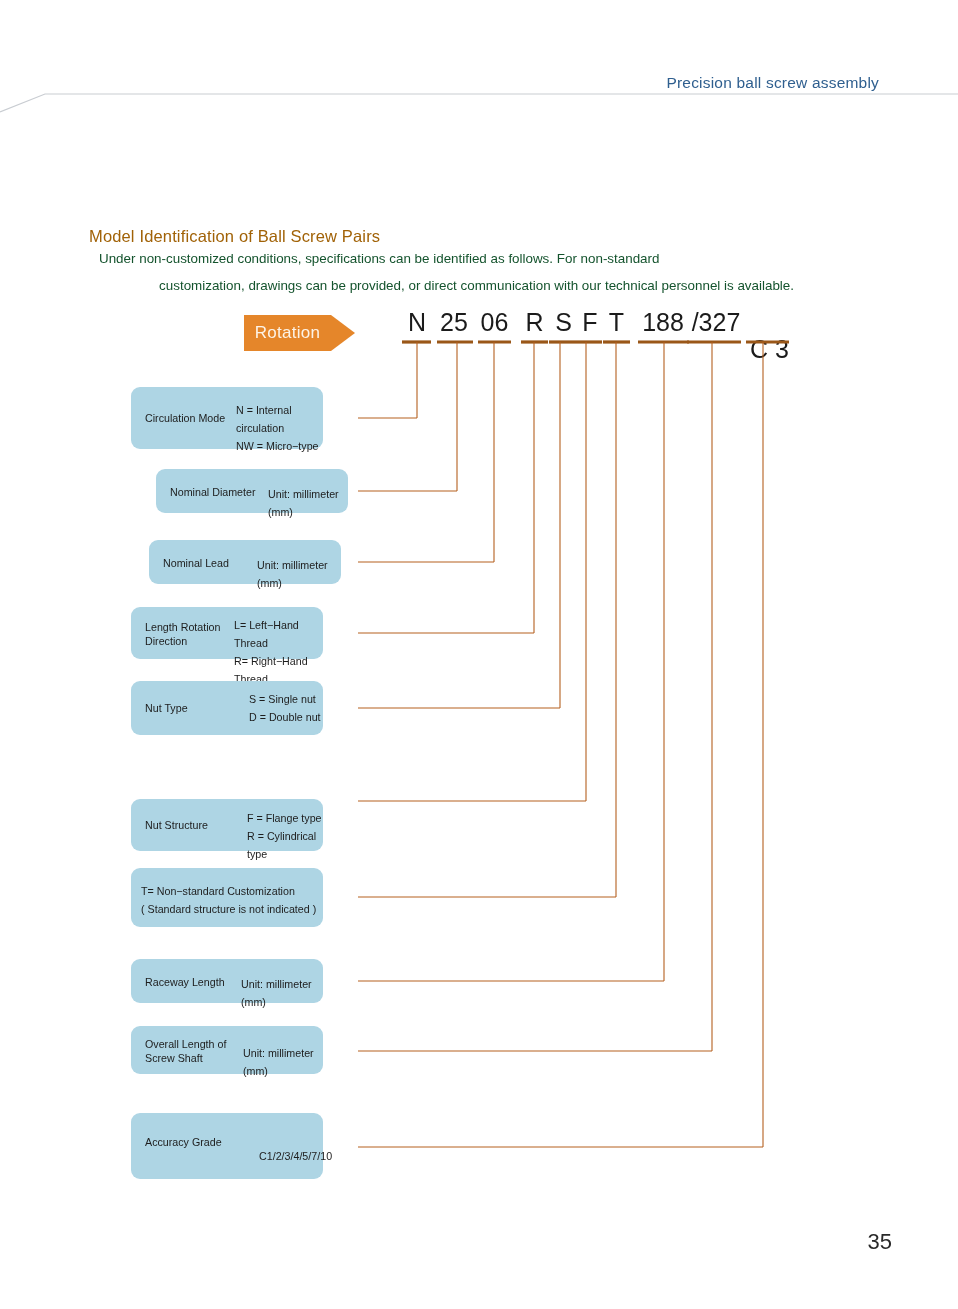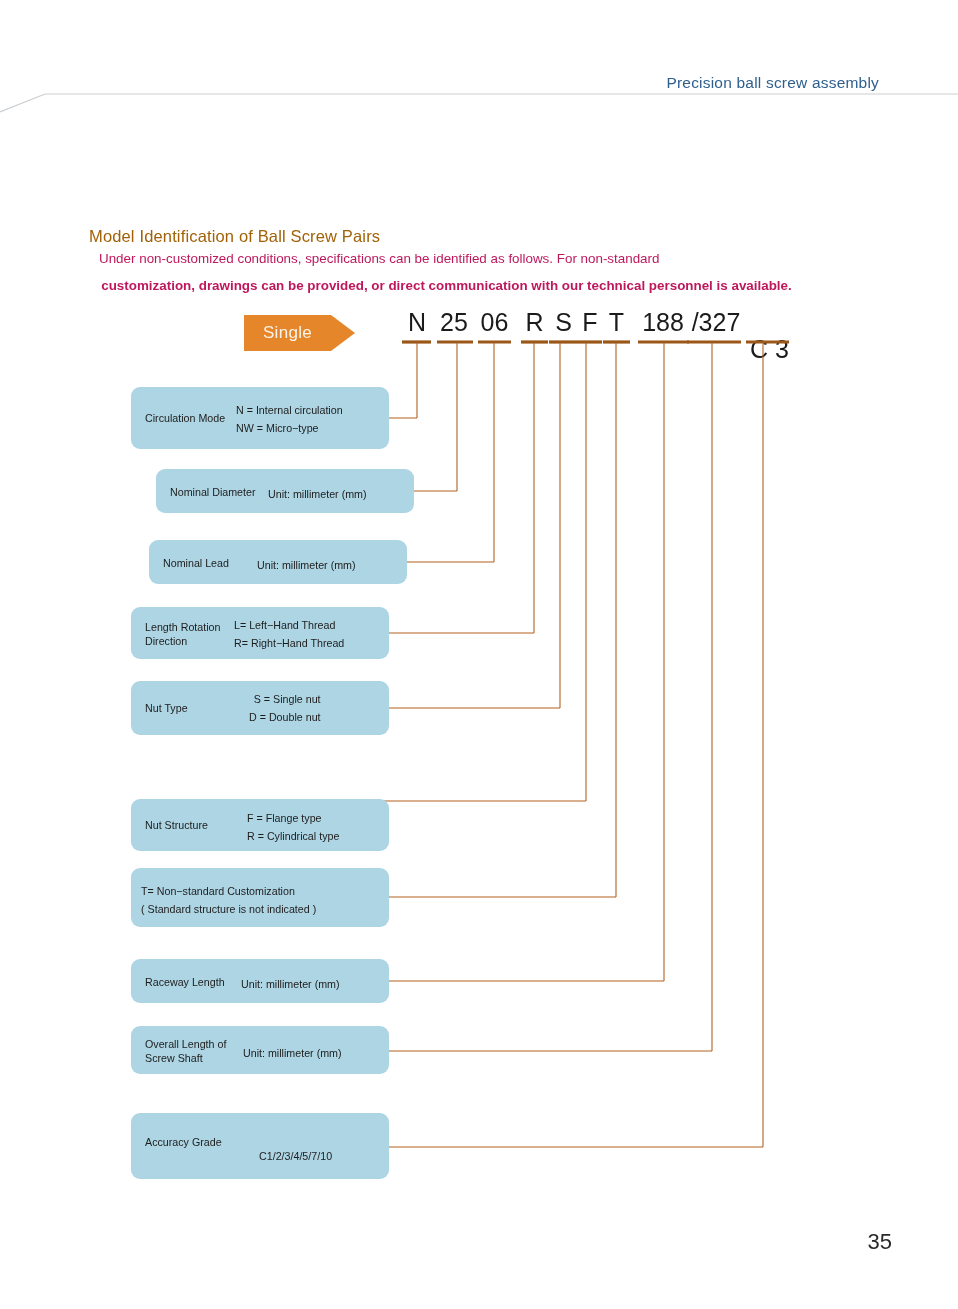--- a/index.html
+++ b/index.html
@@ -19,24 +19,24 @@
 
   
   .sec-title{
     position:absolute;left:89px;top:203px;
     font-size:16.5px;color:#a16207;letter-spacing:.15px;white-space:nowrap;margin-top:24px;
   }
 
   
   .intro{
     position:absolute;left:99px;top:245px;width:695px;
-    font-size:13.4px;color:#be185d;line-height:27px;
+    font-size:13.4px;color:#14532d;line-height:27px;
     text-align:justify;text-justify:inter-word;
   }
-  .intro .l2{display:block;text-align:center;font-weight:bold;}
+  .intro .l2{display:block;text-align:right;}
 
   
   .ex-arrow{
     position:absolute;left:244px;top:315px;width:87px;height:36px;
     background:#e5862a;
     display:flex;align-items:center;justify-content:center;
   }
   .ex-arrow-tip{
     position:absolute;left:331px;top:315px;width:0;height:0;
     border-top:18px solid transparent;border-bottom:18px solid transparent;
@@ -52,21 +52,21 @@
     position:absolute;top:0;
     font-size:25px;color:#1b1b1b;white-space:nowrap;text-align:center;
     font-family:"Liberation Sans","DejaVu Sans",sans-serif;
   }
 
   
   .wires{position:absolute;left:0;top:0;width:958px;height:1309px;pointer-events:none;}
 
   
   .box{
-    position:absolute;left:131px;width:258px;
+    position:absolute;left:131px;width:192px;
     background:#aed5e4;border-radius:9px;
     box-sizing:border-box;
   }
   .box-l{
     position:absolute;left:14px;
     font-size:10.7px;color:#1d1d1d;line-height:14px;white-space:pre-line;
   }
   .box-r{
     position:absolute;
     font-size:10.7px;color:#1d1d1d;line-height:18px;white-space:pre-line;
@@ -89,21 +89,21 @@
   </svg>
 
   <div class="sec-title">Model Identification of Ball Screw Pairs</div>
 
   <div class="intro">
     <span>Under non-customized conditions, specifications can be identified as follows. For non-standard</span>
     <span class="l2">customization, drawings can be provided, or direct communication with our technical personnel is available.</span>
   </div>
 
   <div class="ex-arrow">
-    <span class="ex-arrow-label">Single</span>
+    <span class="ex-arrow-label">Rotation</span>
   </div>
   <div class="ex-arrow-tip"></div>
 
   <div class="code-row" id="code-row">
       <div class="code-seg" style="left: 403px; width: 28px;">N</div>
       <div class="code-seg" style="left: 436px; width: 36px;">25</div>
       <div class="code-seg" style="left: 477px; width: 35px;">06</div>
       <div class="code-seg" style="left: 522px; width: 25px;">R</div>
       <div class="code-seg" style="left: 551px; width: 25px;">S</div>
       <div class="code-seg" style="left: 578px; width: 24px;">F</div>
@@ -159,21 +159,21 @@
       <div class="box" style="top: 540px; height: 44px; margin-left: 18px;">
         <div class="box-l" style="top: 16px;">Nominal Lead</div>
         <div class="box-r" style="left: 108px; top: 16px;">Unit: millimeter (mm)</div>
       </div>
       <div class="box" style="top: 607px; height: 52px;">
         <div class="box-l" style="top: 13px;">Length Rotation
 Direction</div>
         <div class="box-r" style="left: 103px; top: 9px;">L= Left−Hand Thread
 R= Right−Hand Thread</div>
       </div>
-      <div class="box" style="top: 681px; height: 54px; text-align: right;">
+      <div class="box" style="top: 681px; height: 54px;">
         <div class="box-l" style="top: 20px;">Nut Type</div>
         <div class="box-r" style="left: 118px; top: 9px;">S =  Single nut
 D =  Double nut</div>
       </div>
       <div class="box" style="top: 775px; height: 52px; margin-top: 24px;">
         <div class="box-l" style="top: 19px;">Nut Structure</div>
         <div class="box-r" style="left: 116px; top: 10px;">F  =  Flange type
 R  =  Cylindrical type</div>
       </div>
       <div class="box" style="top: 868px; height: 59px;">

